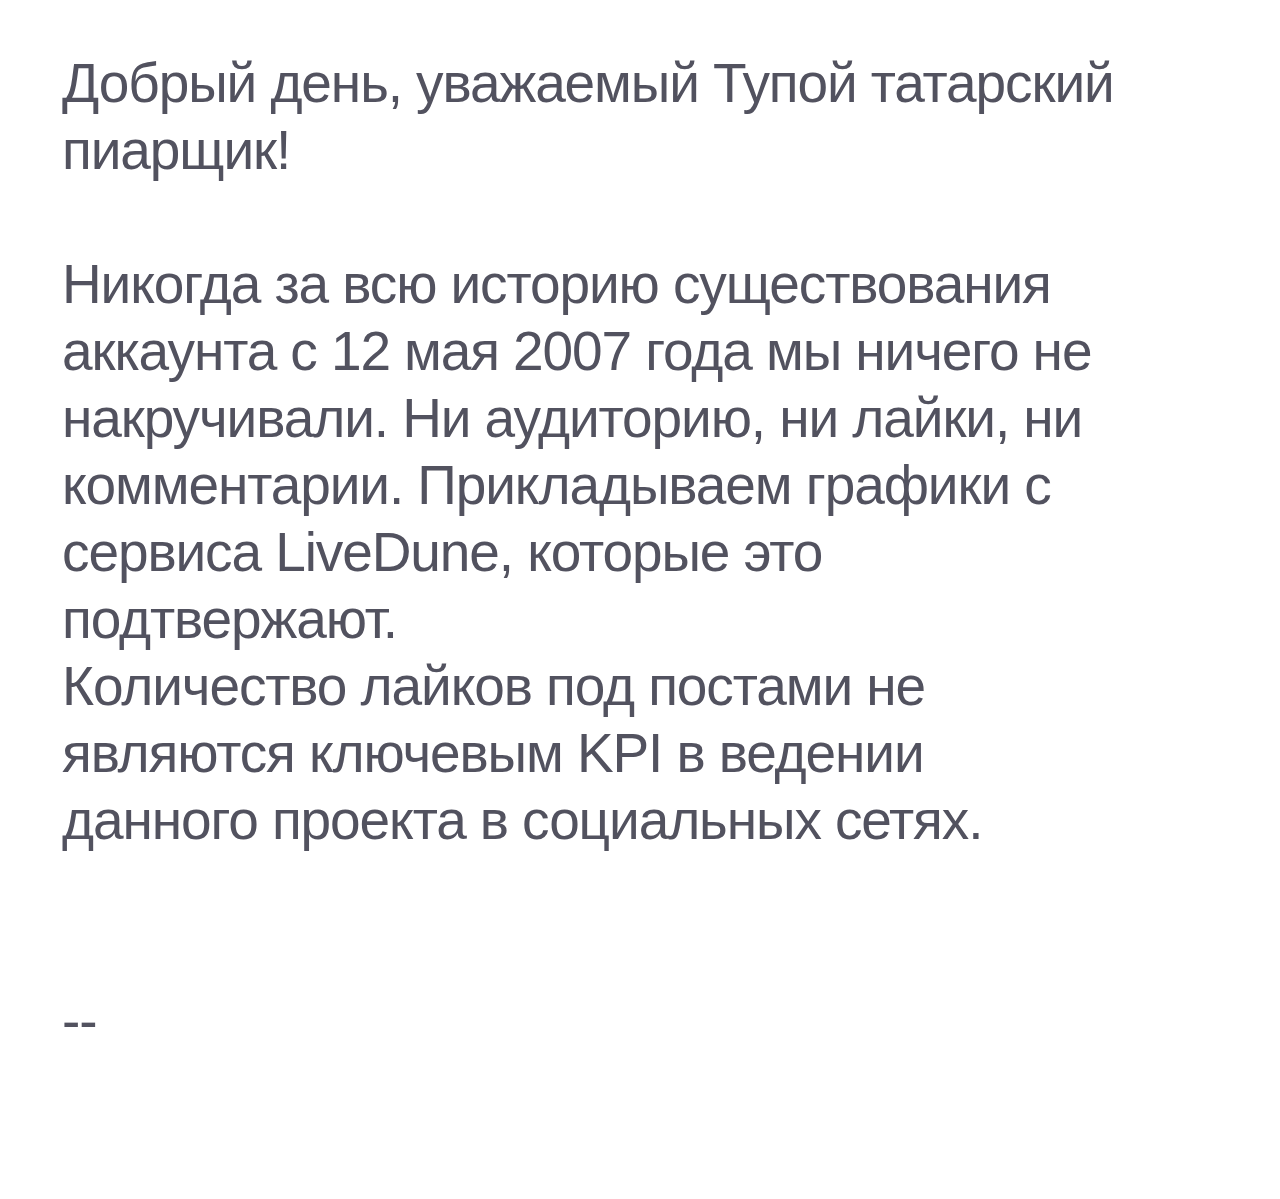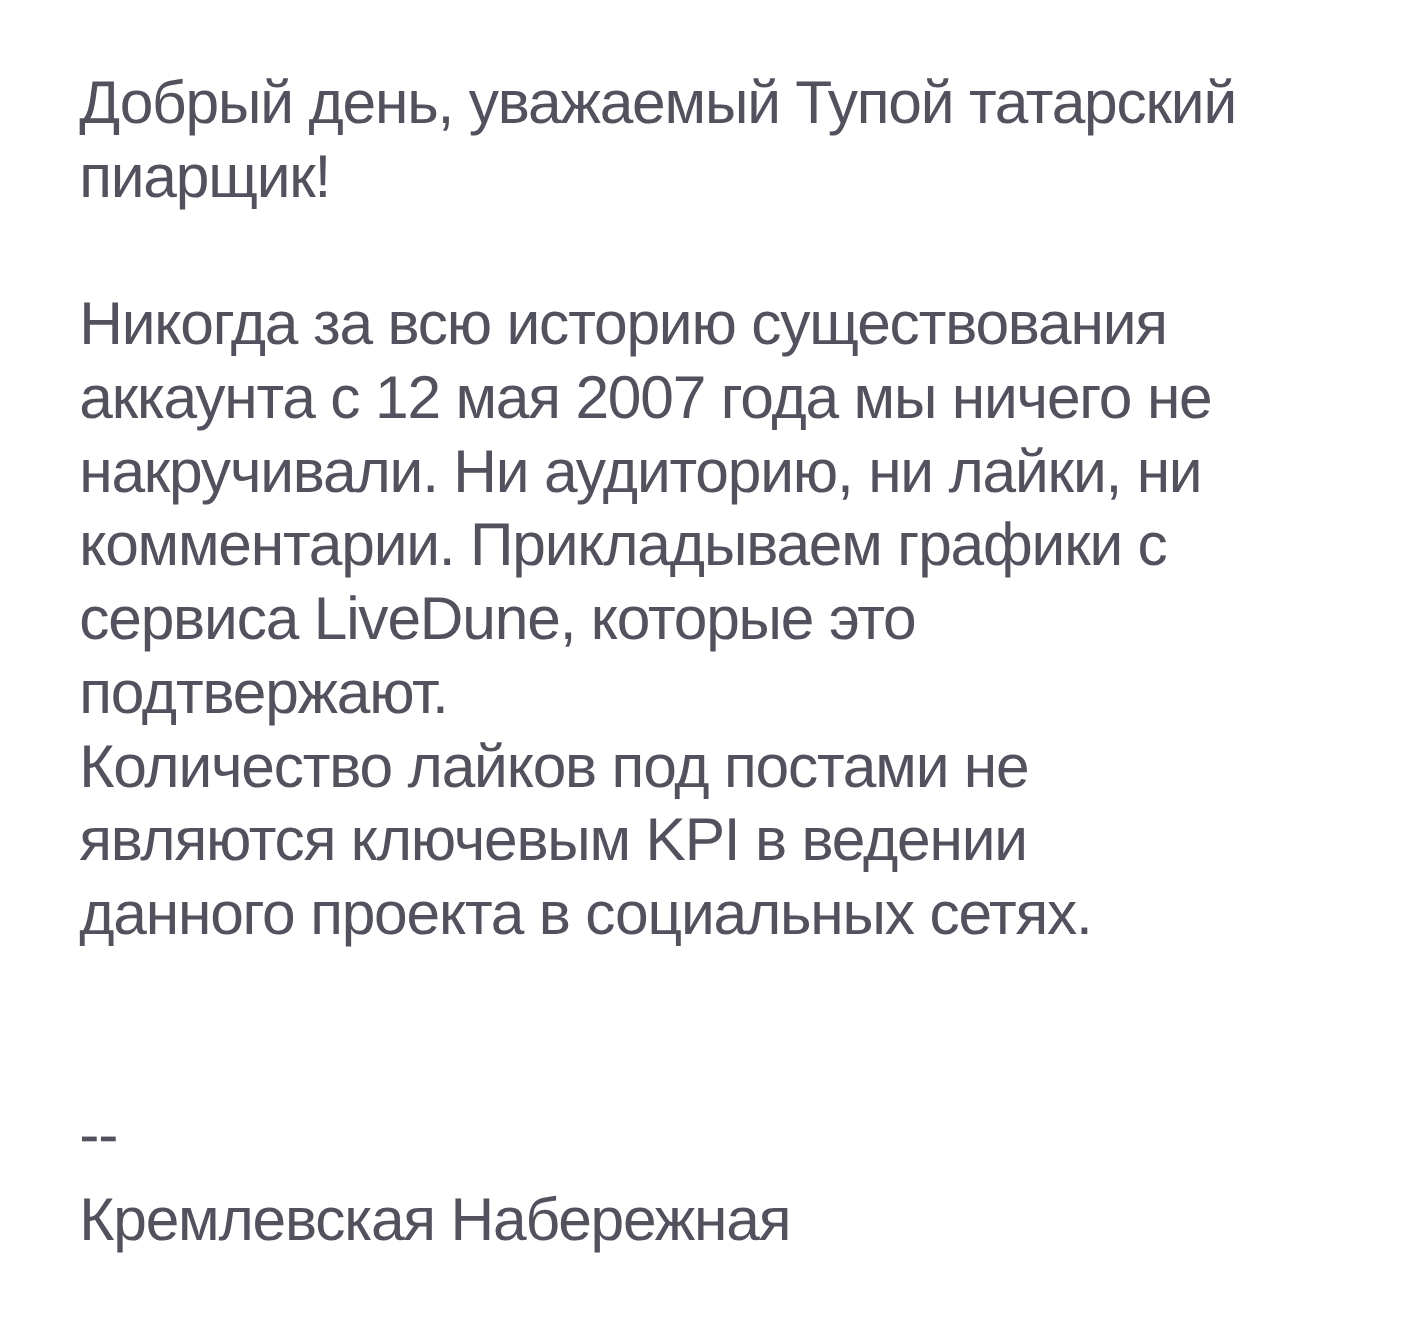--- a/index.html
+++ b/index.html
@@ -18,21 +18,21 @@
     height: 1199px;
     padding: 50px 20px 0 62px;
     font-family: "Liberation Sans", "DejaVu Sans", sans-serif;
     font-size: 55px;
     line-height: 67px;
     letter-spacing: -0.02em;
     font-weight: 400;
   }
   .line-block {
     white-space: pre-line; 
-    margin: 10px;
+    margin: 0;
   }
   .paragraph {
     margin-top: 67px;   
   }
   .sig-delimiter {
     margin-top: 134px;  
   }
   .sig-name {
     margin-top: 0;      
   }
@@ -49,14 +49,13 @@
 накручивали. Ни аудиторию, ни лайки, ни
 комментарии. Прикладываем графики с
 сервиса LiveDune, которые это
 подтвержают.
 Количество лайков под постами не
 являются ключевым KPI в ведении
 данного проекта в социальных сетях.</div>
 
   <div class="line-block sig-delimiter">--</div>
 
-  <div class="line-block sig-name">Кремлевская Набережная</div>
 </div>
 
 </body></html>

